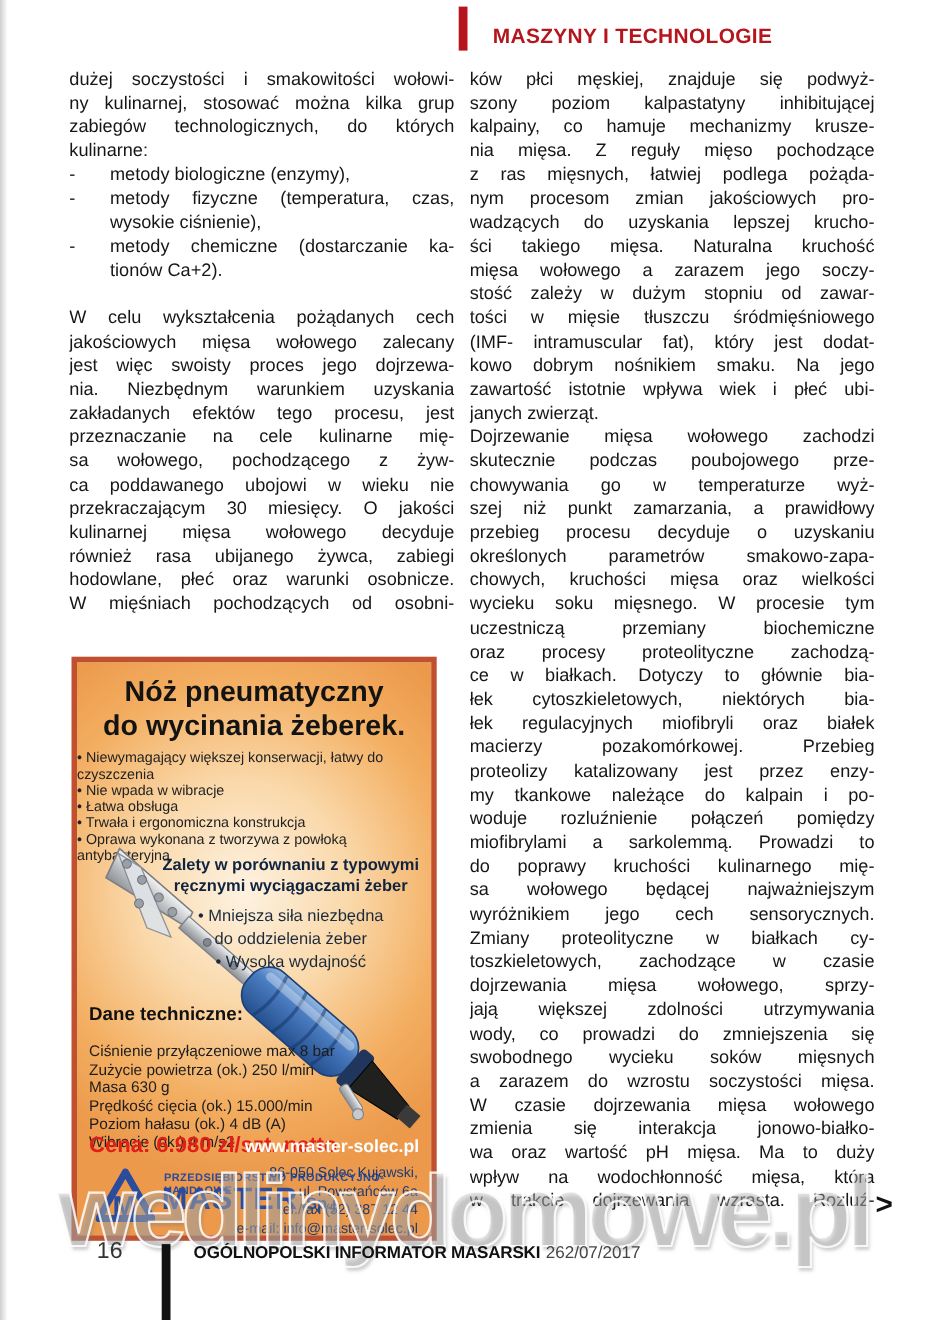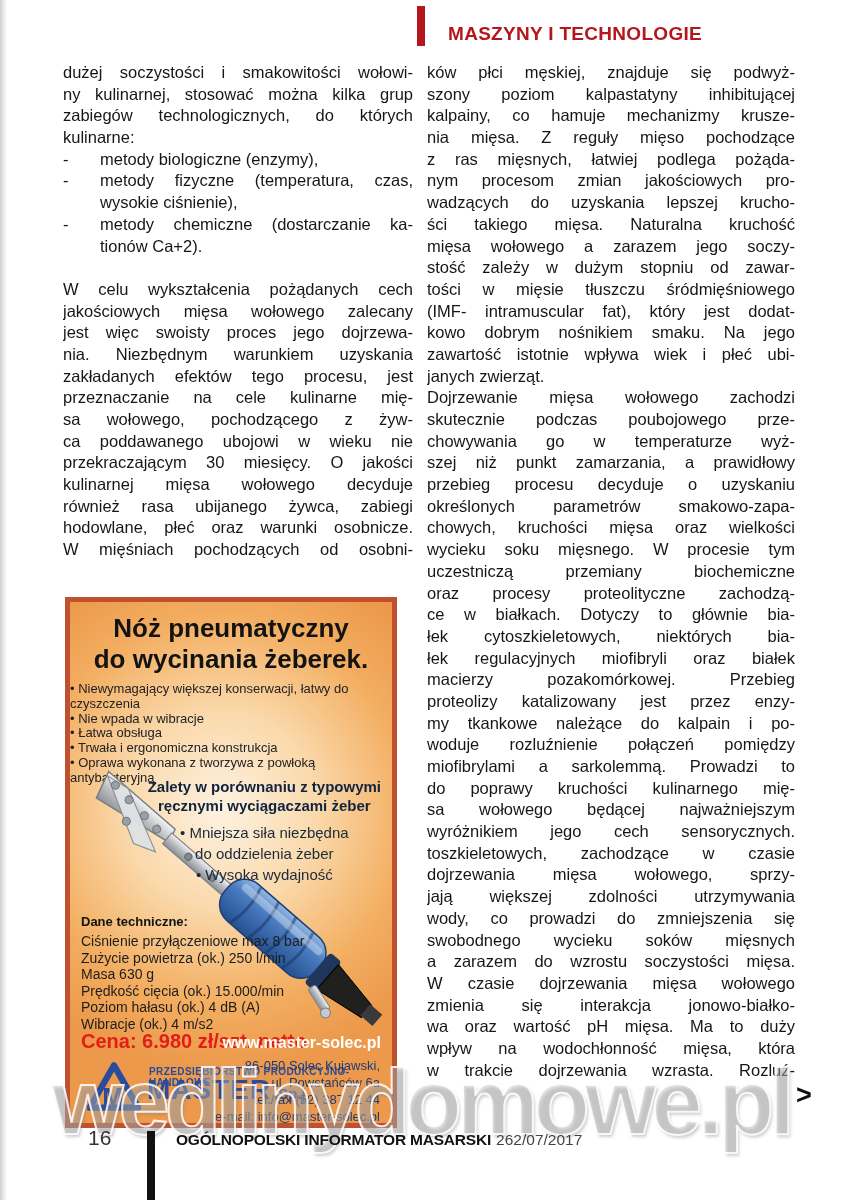--- a/index.html
+++ b/index.html
@@ -34,21 +34,21 @@
       background:radial-gradient(ellipse 78% 50% at 47% 40%,#fdf2e1 0%,#fad9ab 38%,#f3ae61 74%,#ec994b 100%);}
   .ad-title{margin-top:11px;text-align:center;font-size:26px;line-height:31px;font-weight:bold;color:#131313;}
   .ad-features{margin-top:7px;}
   .ad-feature{font-size:13px;line-height:14.8px;color:#222;}
   .knife{position:absolute;left:14px;top:152px;width:330px;height:290px;overflow:visible;}
   .ad-benefits{position:absolute;right:11px;top:176px;text-align:center;}
   .ad-benefits-title{font-weight:bold;font-size:15px;line-height:18.5px;color:#10233f;}
   .ad-benefit-lines{margin-top:7px;}
   .ad-benefit-line{font-size:15px;line-height:21px;color:#1b2a3a;}
   .ad-tech{position:absolute;left:11px;top:311px;}
-  .ad-tech-title{font-weight:bold;font-size:13px;line-height:18px;color:#111;margin-bottom:2px;}
+  .ad-tech-title{font-weight:bold;font-size:17px;line-height:18px;color:#111;margin-bottom:16px;}
   .ad-tech-line{font-size:14px;line-height:16.6px;color:#1d1d1d;}
   .ad-price{position:absolute;left:11px;top:428px;font-size:20px;font-weight:bold;color:#e31e18;}
   .ad-site{position:absolute;right:11px;top:432px;font-size:16px;font-weight:bold;color:#ffffff;}
   .ad-company{position:absolute;left:5px;right:5px;top:458px;height:64px;}
   .logo-tri{position:absolute;left:12px;top:2px;width:54px;height:50px;}
   .logo-tagline{position:absolute;left:74px;top:6px;font-size:10px;font-weight:bold;color:#2b4b9b;letter-spacing:.4px;}
   .logo-name-row{position:absolute;left:72px;top:14px;white-space:nowrap;}
   .logo-name{font-size:28px;font-weight:bold;color:#2b4b9b;letter-spacing:1px;}
   .logo-suffix{font-size:15px;font-weight:bold;color:#2b4b9b;margin-left:7px;}
   .ad-address{position:absolute;right:7px;top:-3px;text-align:right;}
@@ -155,20 +155,21 @@
         <div class="line jline">łek cytoszkieletowych, niektórych bia-</div>
         <div class="line jline">łek regulacyjnych miofibryli oraz białek</div>
         <div class="line jline">macierzy pozakomórkowej. Przebieg</div>
         <div class="line jline">proteolizy katalizowany jest przez enzy-</div>
         <div class="line jline">my tkankowe należące do kalpain i po-</div>
         <div class="line jline">woduje rozluźnienie połączeń pomiędzy</div>
         <div class="line jline">miofibrylami a sarkolemmą. Prowadzi to</div>
         <div class="line jline">do poprawy kruchości kulinarnego mię-</div>
         <div class="line jline">sa wołowego będącej najważniejszym</div>
         <div class="line jline">wyróżnikiem jego cech sensorycznych.</div>
+        <div class="line jline">Zmiany proteolityczne w białkach cy-</div>
         <div class="line jline">toszkieletowych, zachodzące w czasie</div>
         <div class="line jline">dojrzewania mięsa wołowego, sprzy-</div>
         <div class="line jline">jają większej zdolności utrzymywania</div>
         <div class="line jline">wody, co prowadzi do zmniejszenia się</div>
         <div class="line jline">swobodnego wycieku soków mięsnych</div>
         <div class="line jline">a zarazem do wzrostu soczystości mięsa.</div>
         <div class="line jline">W czasie dojrzewania mięsa wołowego</div>
         <div class="line jline">zmienia się interakcja jonowo-białko-</div>
         <div class="line jline">wa oraz wartość pH mięsa. Ma to duży</div>
         <div class="line jline">wpływ na wodochłonność mięsa, która</div>

